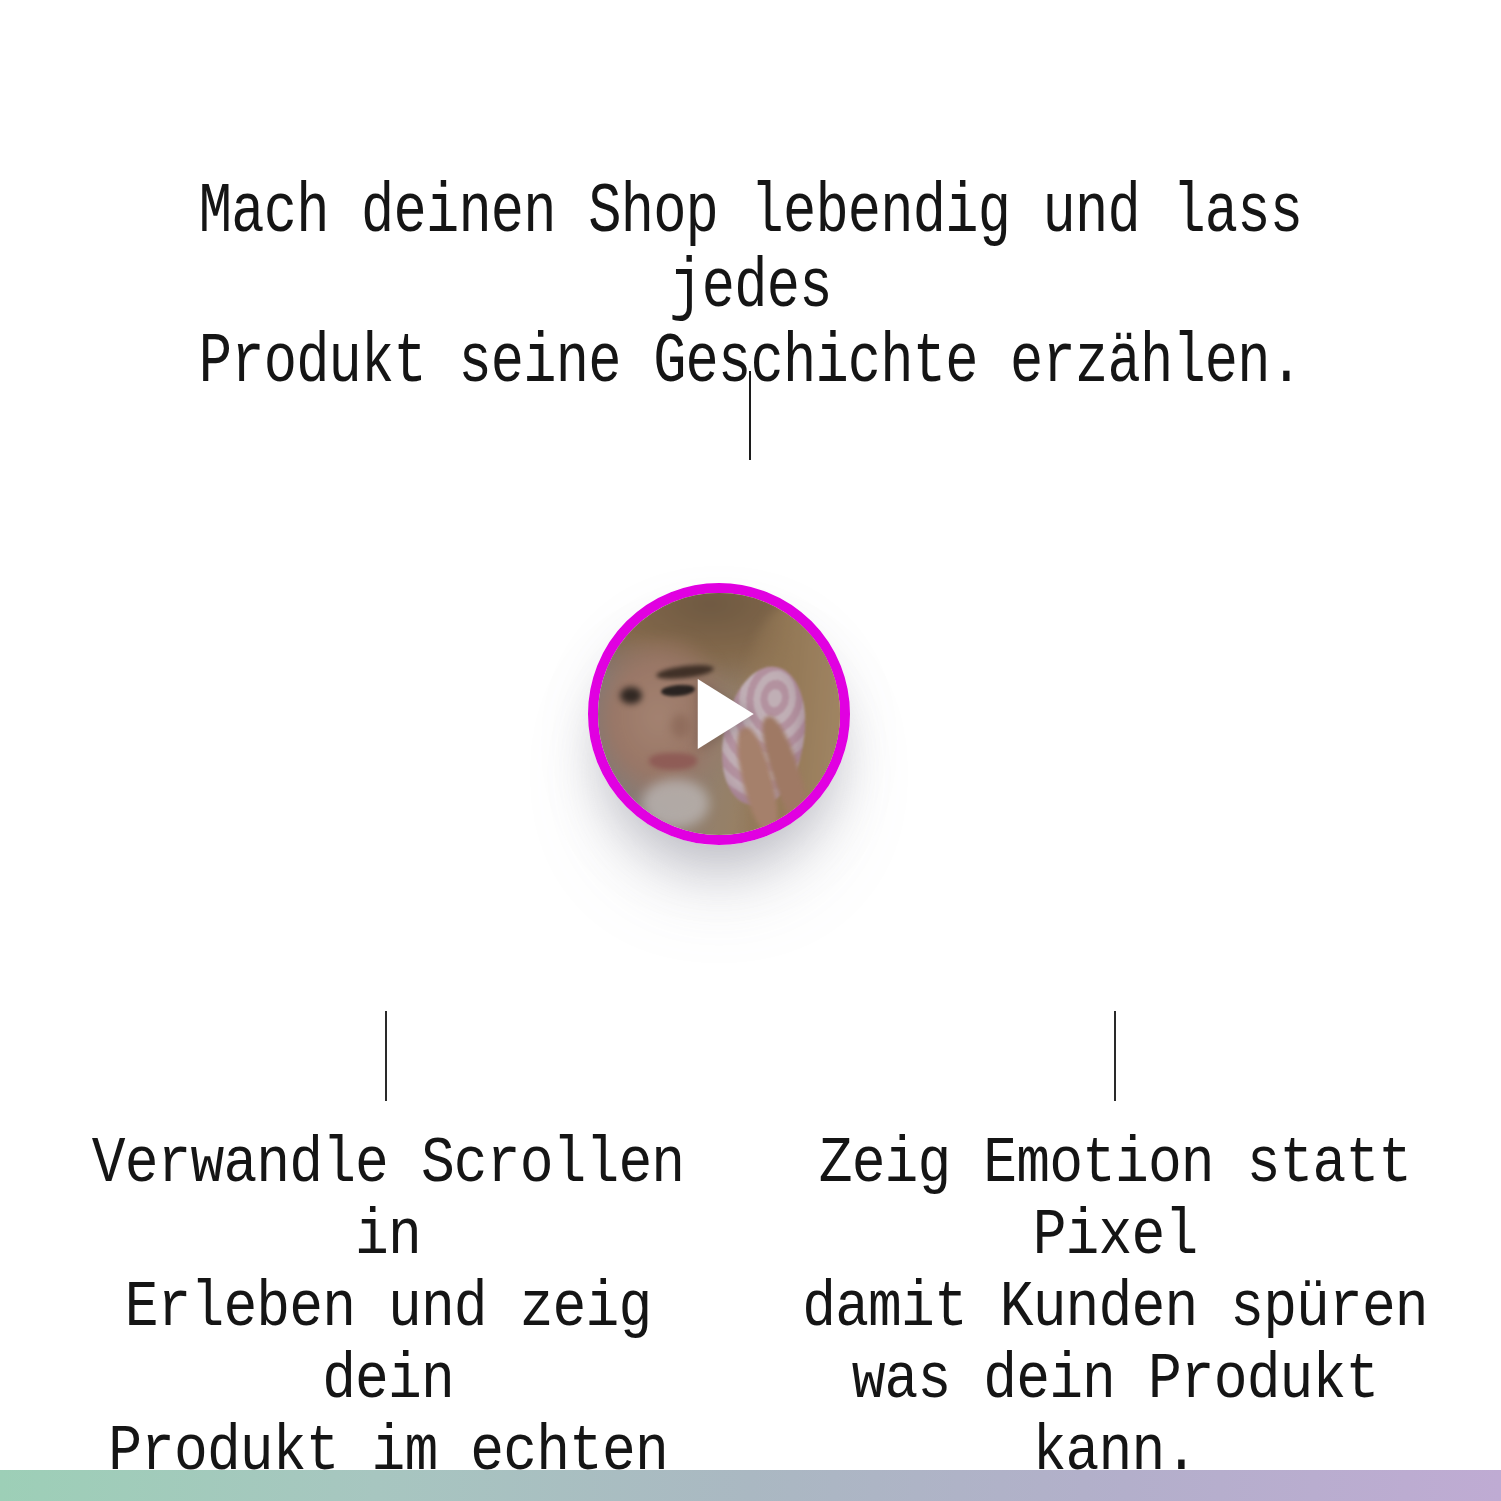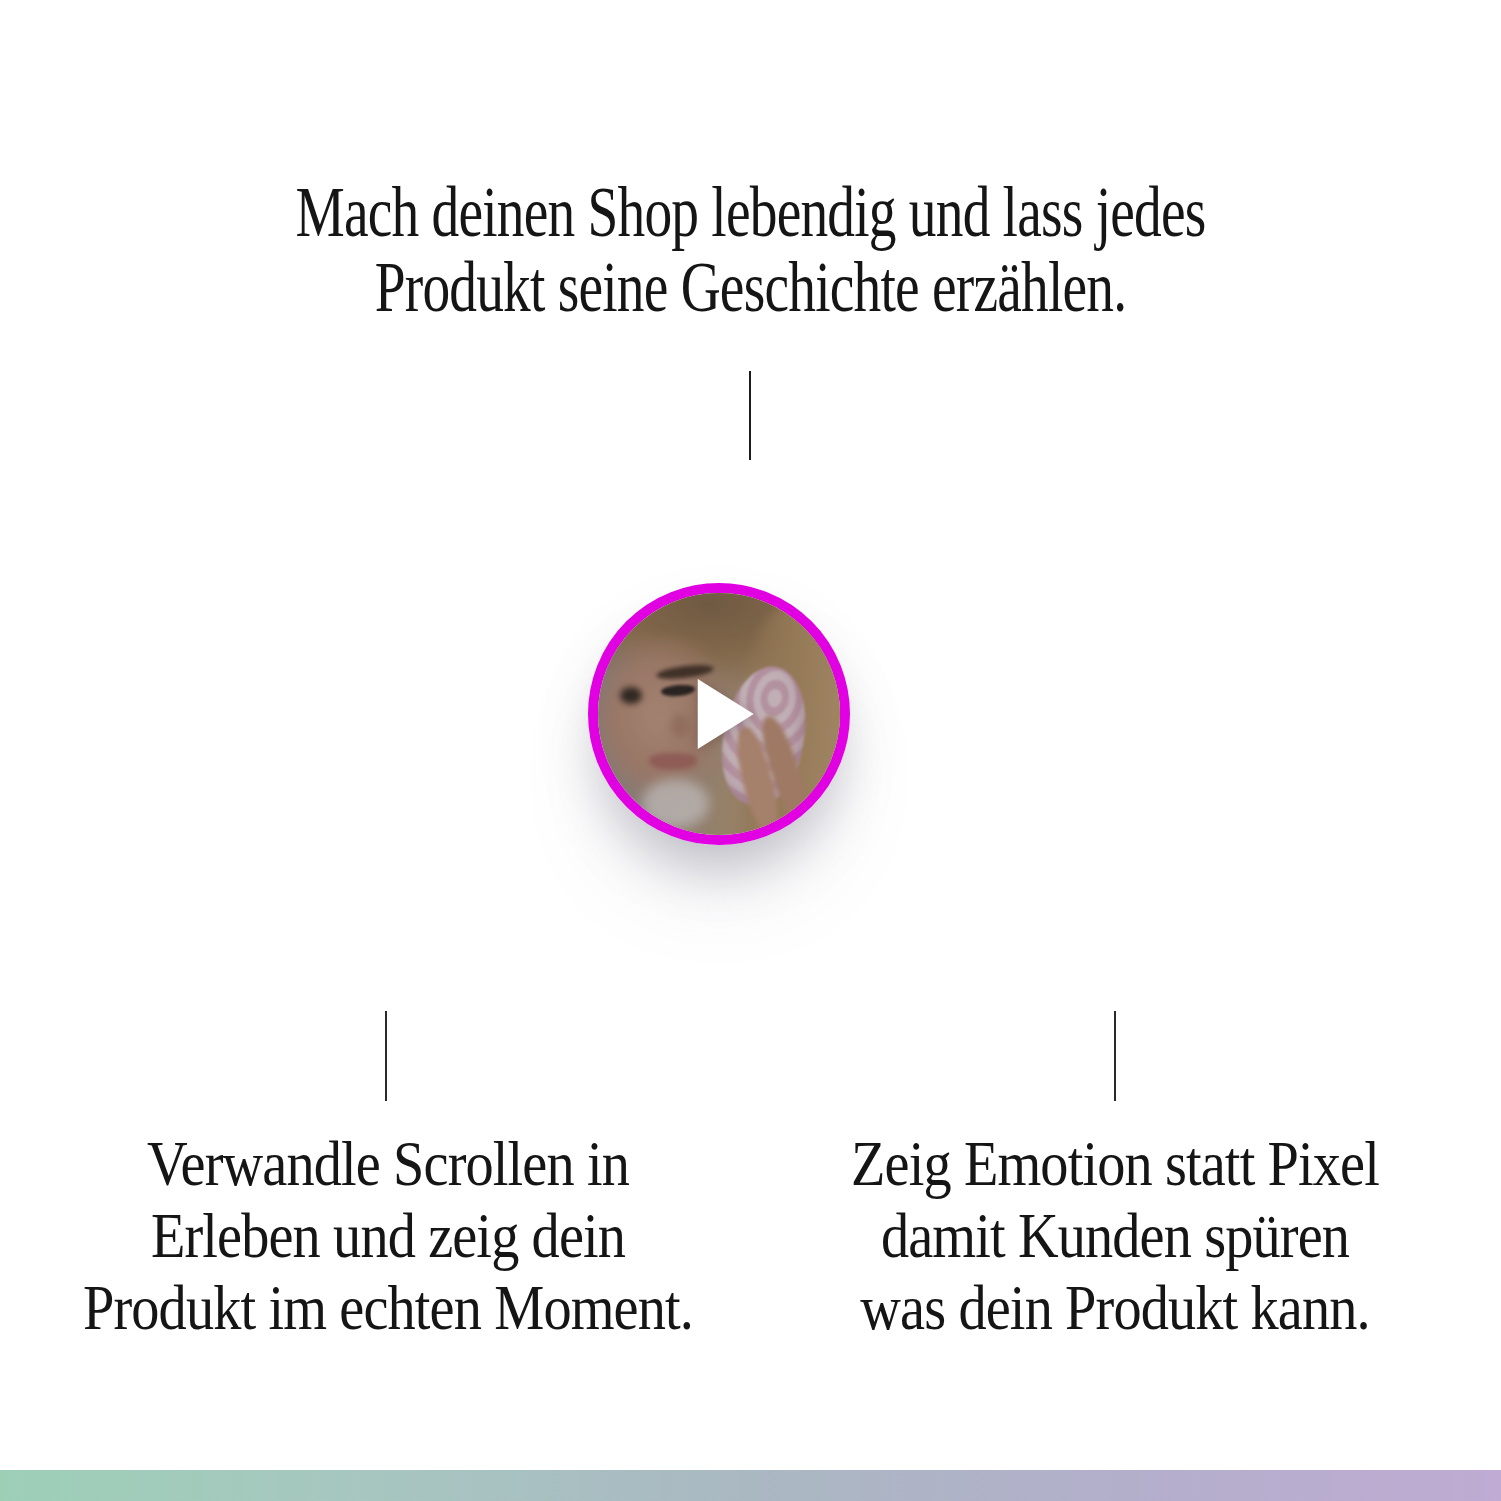--- a/index.html
+++ b/index.html
@@ -1,20 +1,20 @@
 <!DOCTYPE html>
 <html style="--background: #ffffff; --text: #151515; --accent: #e100e1; --grad-start: #9dcfb7; --grad-mid1: #a7c6c0; --grad-mid2: #aab8c2; --grad-mid3: #b3afcb; --grad-end: #bfabd3;"><head>
 <meta charset="utf-8">
 <style>
   * { margin:0; padding:0; box-sizing:border-box; }
   html,body { background:#fff; }
   .canvas {
     position:relative; width:1501px; height:1501px;
     background:var(--background,#fff); overflow:hidden;
-    font-family:Liberation Serif, serif;
+    font-family:Liberation Mono, monospace;
     color:var(--text,#151515);
   }
   
   .headline {
     position:absolute; top:175px; left:0; right:0;
     text-align:center; font-size:71px; line-height:75px;
     letter-spacing:-1px; font-weight:400;
     transform:scaleX(0.78); transform-origin:50% 0;
   }
   

